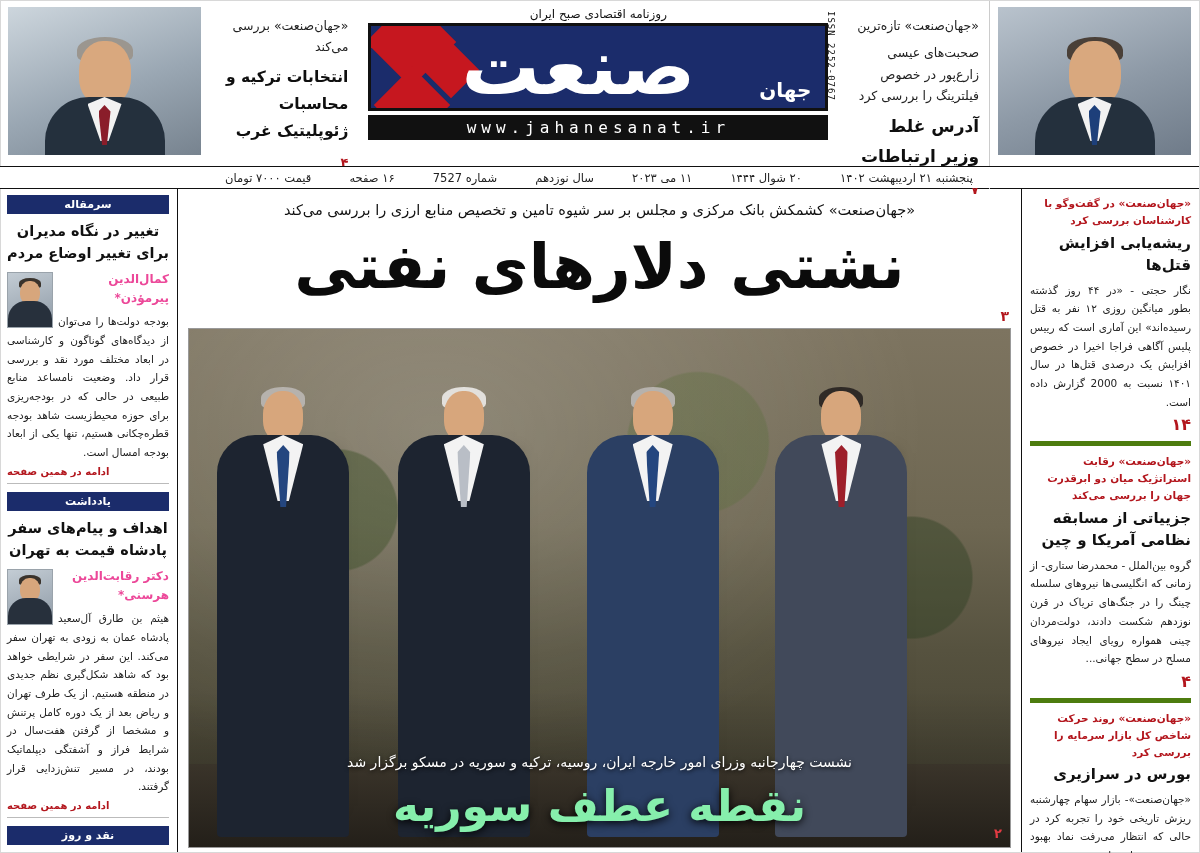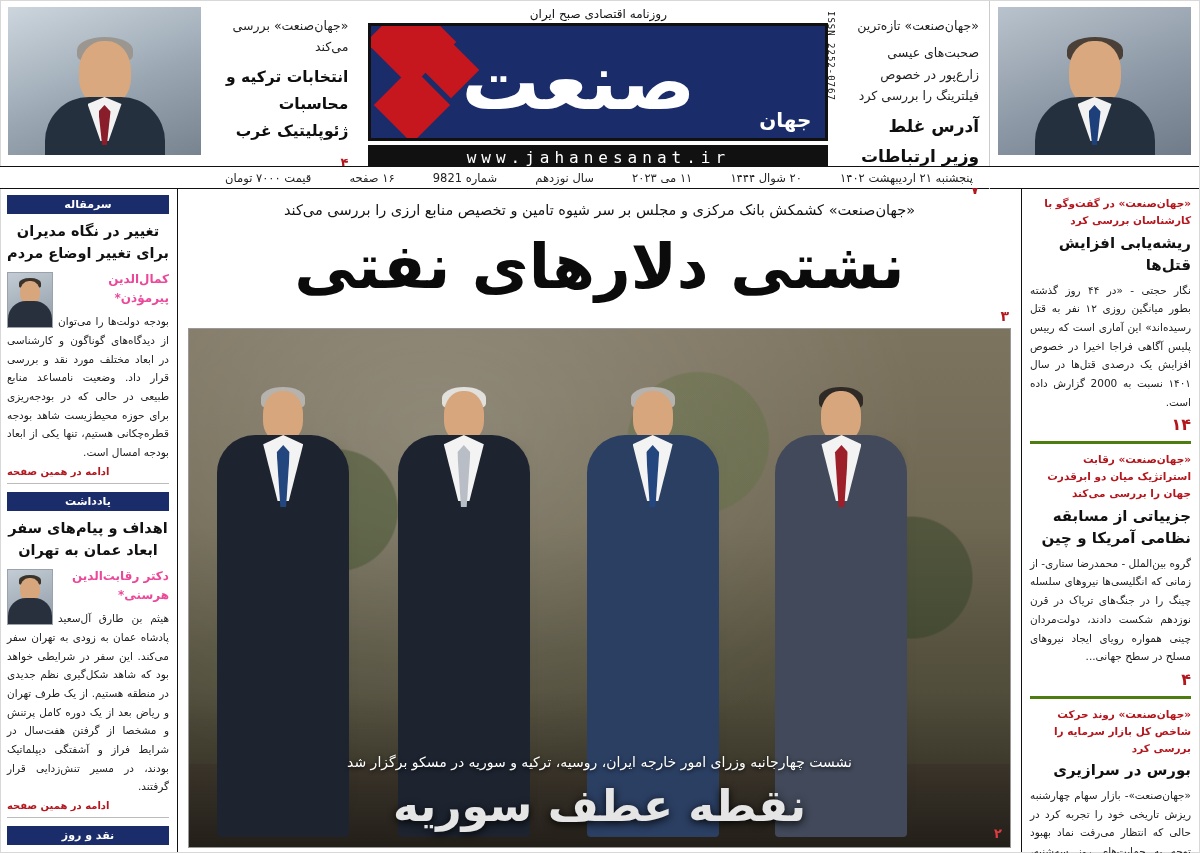--- a/index.html
+++ b/index.html
@@ -121,21 +121,21 @@
   }
   .logo-top {
     font-size: 12px;
     color: #111;
     letter-spacing: .5px;
     margin-bottom: 2px;
   }
   .logo-main {
     position: relative;
     margin: 0 auto;
-    width: 460px; height: 118px;
+    width: 460px; height: 88px;
     background: #1b2c6b;
     border: 3px solid #111;
     display: flex; align-items: center; justify-content: center;
     overflow: hidden;
   }
   .logo-main .diamond {
     position: absolute;
     background: #c6171f;
     width: 54px; height: 54px;
     transform: rotate(45deg);
@@ -208,21 +208,21 @@
   .col-briefs {
     flex: 0 0 178px;
     width: 178px;
     padding: 6px 8px 4px 8px;
     border-left: 1px solid #111;
     direction: rtl;
   }
   .brief {
     padding-bottom: 7px;
     margin-bottom: 7px;
-    border-bottom: 3px solid #4d7c0f;
+    border-bottom: 5px solid #4d7c0f;
     position: relative;
   }
   .brief:last-child { border-bottom: none; }
   .brief .over {
     font-size: 10.5px; color: #b3161d; line-height: 1.6;
     margin-bottom: 3px; font-weight: bold;
   }
   .brief h3 {
     margin: 0 0 4px 0;
     font-size: 15px;
@@ -367,21 +367,21 @@
     color:#fff;
     font-size: 14px;
     line-height:1.6;
     text-shadow: 0 1px 4px rgba(0,0,0,.95);
     padding: 0 10px;
   }
   .photo-headline {
     position:absolute;
     right: 0; left: 0; bottom: 16px;
     text-align:center;
-    color:#e5e5e5;
+    color:#86efac;
     font-size: 44px;
     font-weight: bold;
     text-shadow: 0 2px 8px rgba(0,0,0,.95);
   }
   .photo-pg {
     position:absolute; right: 8px; bottom: 6px;
     color:#e23b43; font-weight:bold; font-size: 13px;
   }
 
   
@@ -495,21 +495,21 @@
             <div class="tie"></div>
         </div>
       </div>
     </div>
 
     <div class="metabar">
       <span>پنجشنبه ۲۱ اردیبهشت ۱۴۰۲</span>
       <span>۲۰ شوال ۱۴۴۴</span>
       <span>۱۱ می ۲۰۲۳</span>
       <span>سال نوزدهم</span>
-      <span>شماره 9821</span>
+      <span>شماره 7527</span>
       <span>۱۶ صفحه</span>
       <span>قیمت ۷۰۰۰ تومان</span>
     </div>
   </div>
 
   <div class="content">
 
     <div class="col-briefs">
 
       <div class="brief">
@@ -608,21 +608,21 @@
             <div class="t-head"></div>
             <div class="t-body"></div>
         </div>
         <div class="op-author">کمال‌الدین پیرمؤذن*</div>
         <p>بودجه دولت‌ها را می‌توان از دیدگاه‌های گوناگون و کارشناسی در ابعاد مختلف مورد نقد و بررسی قرار داد. وضعیت نامساعد منابع طبیعی در حالی که در بودجه‌ریزی برای حوزه محیط‌زیست شاهد بودجه قطره‌چکانی هستیم، تنها یکی از ابعاد بودجه امسال است.</p>
         <span class="op-more">ادامه در همین صفحه</span>
       </div>
 
       <div class="op-tag">یادداشت</div>
       <div class="op-block clearfix">
-        <h3>اهداف و پیام‌های سفر ابعاد عمان به تهران</h3>
+        <h3>اهداف و پیام‌های سفر پادشاه قیمت به تهران</h3>
         <div class="op-thumb">
           <div class="t-hair"></div>
             <div class="t-head"></div>
             <div class="t-body"></div>
         </div>
         <div class="op-author">دکتر رقابت‌الدین هرسنی*</div>
         <p>هیثم بن طارق آل‌سعید پادشاه عمان به زودی به تهران سفر می‌کند. این سفر در شرایطی خواهد بود که شاهد شکل‌گیری نظم جدیدی در منطقه هستیم. از یک‌ طرف تهران و ریاض بعد از یک دوره کامل پرتنش و مشخصا از گرفتن هفت‌سال در شرایط فراز و آشفتگی دیپلماتیک بودند، در مسیر تنش‌زدایی قرار گرفتند.</p>
         <span class="op-more">ادامه در همین صفحه</span>
       </div>
 

